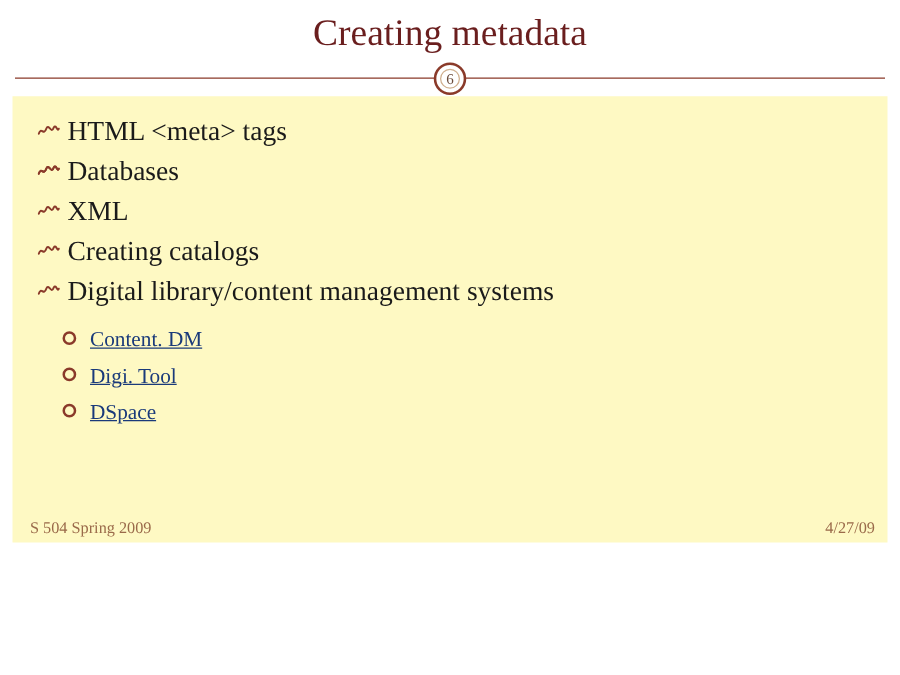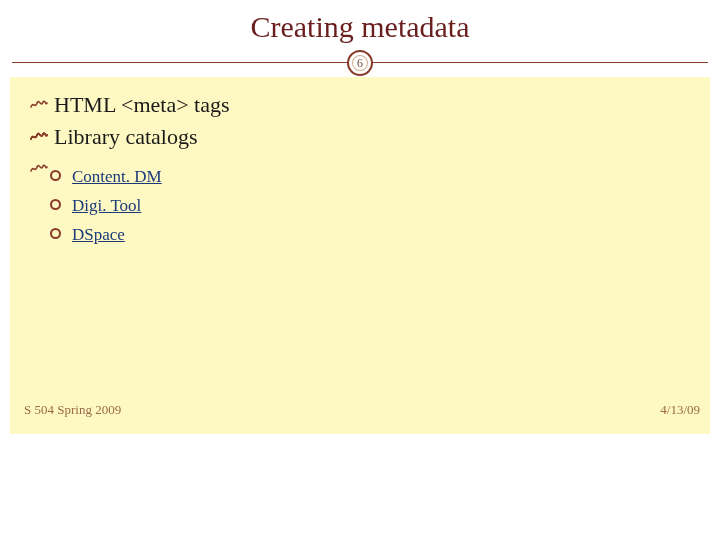--- a/index.html
+++ b/index.html
@@ -109,21 +109,21 @@
     left: 0;
     top: 7px;
     width: 11px;
     height: 11px;
     border: 2px solid #8a3a2a;
     border-radius: 50%;
     background: transparent;
   }
   .footer {
     position: absolute;
-    bottom: 16px;
+    bottom: 4px;
     left: 0;
     right: 0;
     display: flex;
     justify-content: space-between;
     padding: 0 10px 0 14px;
     font-size: 13px;
     color: #9a6a4a;
   }
 </style>
 </head>
@@ -157,52 +157,62 @@
               <path d="M1 10 C3 4,5 12,7 6 C9 1,11 11,13 5 C15 2,16 9,17 6" stroke="#8a3a2a" stroke-width="1.6" fill="none" stroke-linecap="round"></path>
             </svg>
         </span>
       </li>
       <li>
         <span class="scribble">
           <svg width="18" height="14" viewBox="0 0 18 14">
               <path d="M1 10 C3 4,5 12,7 6 C9 1,11 11,13 5 C15 2,16 9,17 6" stroke="#8a3a2a" stroke-width="1.6" fill="none" stroke-linecap="round"></path>
             </svg>
         </span>
-      </li>
-      <li>
-        <span class="scribble">
-          <svg width="18" height="14" viewBox="0 0 18 14">
-              <path d="M1 10 C3 4,5 12,7 6 C9 1,11 11,13 5 C15 2,16 9,17 6" stroke="#8a3a2a" stroke-width="1.6" fill="none" stroke-linecap="round"></path>
-            </svg>
-        </span>
-        <span>Library catalogs</span>
-      </li>
-      <li>
-        <span class="scribble">
-          <svg width="18" height="14" viewBox="0 0 18 14">
-              <path d="M1 10 C3 4,5 12,7 6 C9 1,11 11,13 5 C15 2,16 9,17 6" stroke="#8a3a2a" stroke-width="1.6" fill="none" stroke-linecap="round"></path>
-            </svg>
-        </span>
+        <span>Databases</span>
+      </li>
+      <li>
+        <span class="scribble">
+          <svg width="18" height="14" viewBox="0 0 18 14">
+              <path d="M1 10 C3 4,5 12,7 6 C9 1,11 11,13 5 C15 2,16 9,17 6" stroke="#8a3a2a" stroke-width="1.6" fill="none" stroke-linecap="round"></path>
+            </svg>
+        </span>
+        <span>XML</span>
+      </li>
+      <li>
+        <span class="scribble">
+          <svg width="18" height="14" viewBox="0 0 18 14">
+              <path d="M1 10 C3 4,5 12,7 6 C9 1,11 11,13 5 C15 2,16 9,17 6" stroke="#8a3a2a" stroke-width="1.6" fill="none" stroke-linecap="round"></path>
+            </svg>
+        </span>
+        <span>Creating catalogs</span>
+      </li>
+      <li>
+        <span class="scribble">
+          <svg width="18" height="14" viewBox="0 0 18 14">
+              <path d="M1 10 C3 4,5 12,7 6 C9 1,11 11,13 5 C15 2,16 9,17 6" stroke="#8a3a2a" stroke-width="1.6" fill="none" stroke-linecap="round"></path>
+            </svg>
+        </span>
+        <span>Digital library/content management systems</span>
       </li>
     </ul>
 
     <ul class="sub-list">
       <li>
         <span class="circ"></span>
         <a href="#">Content. DM</a>
       </li>
       <li>
         <span class="circ"></span>
         <a href="#">Digi. Tool</a>
       </li>
       <li>
         <span class="circ"></span>
         <a href="#">DSpace</a>
       </li>
     </ul>
 
     <div class="footer">
       <span>S 504 Spring 2009</span>
-      <span>4/13/09</span>
+      <span>4/27/09</span>
     </div>
   </div>
 
 </div>
 
 </body></html>

